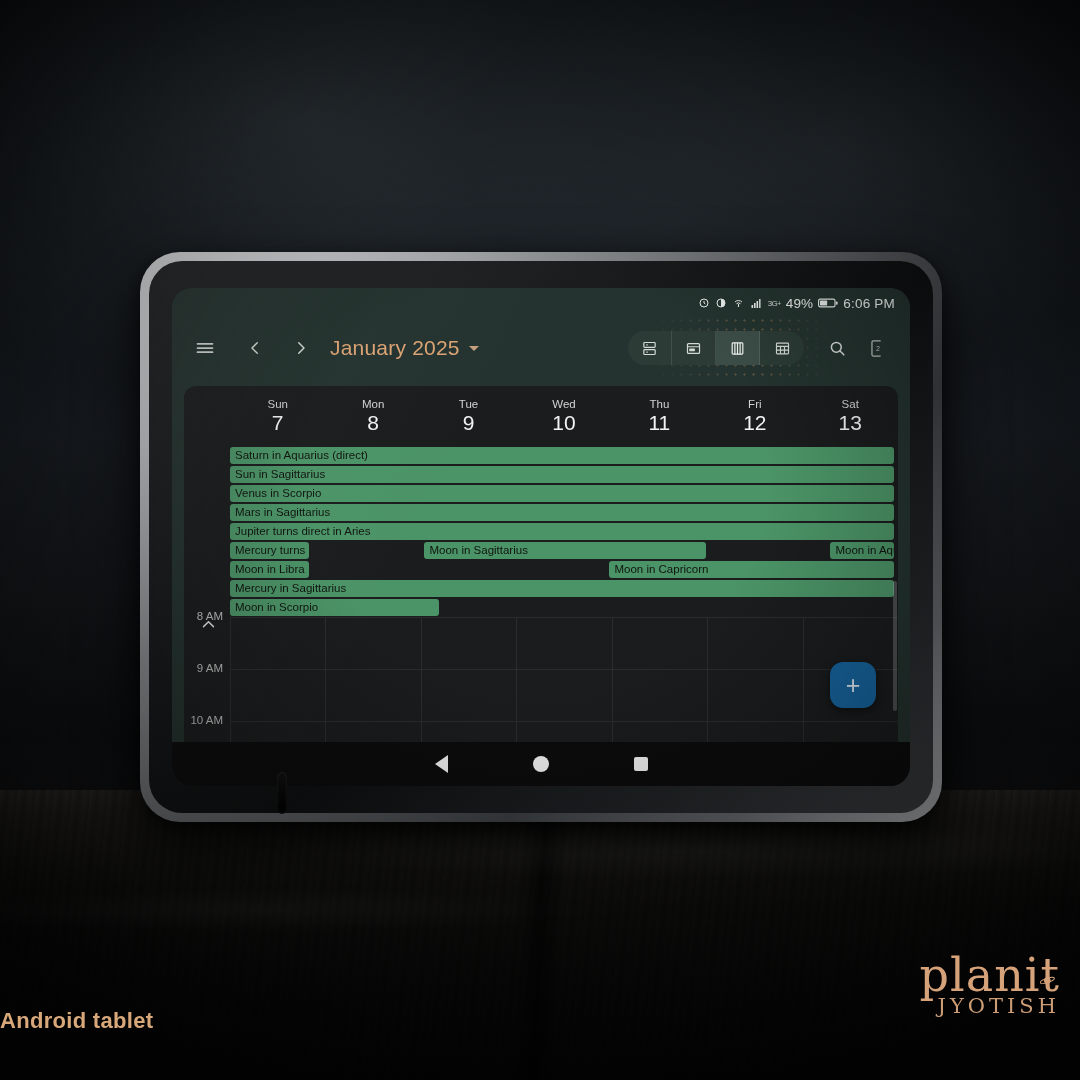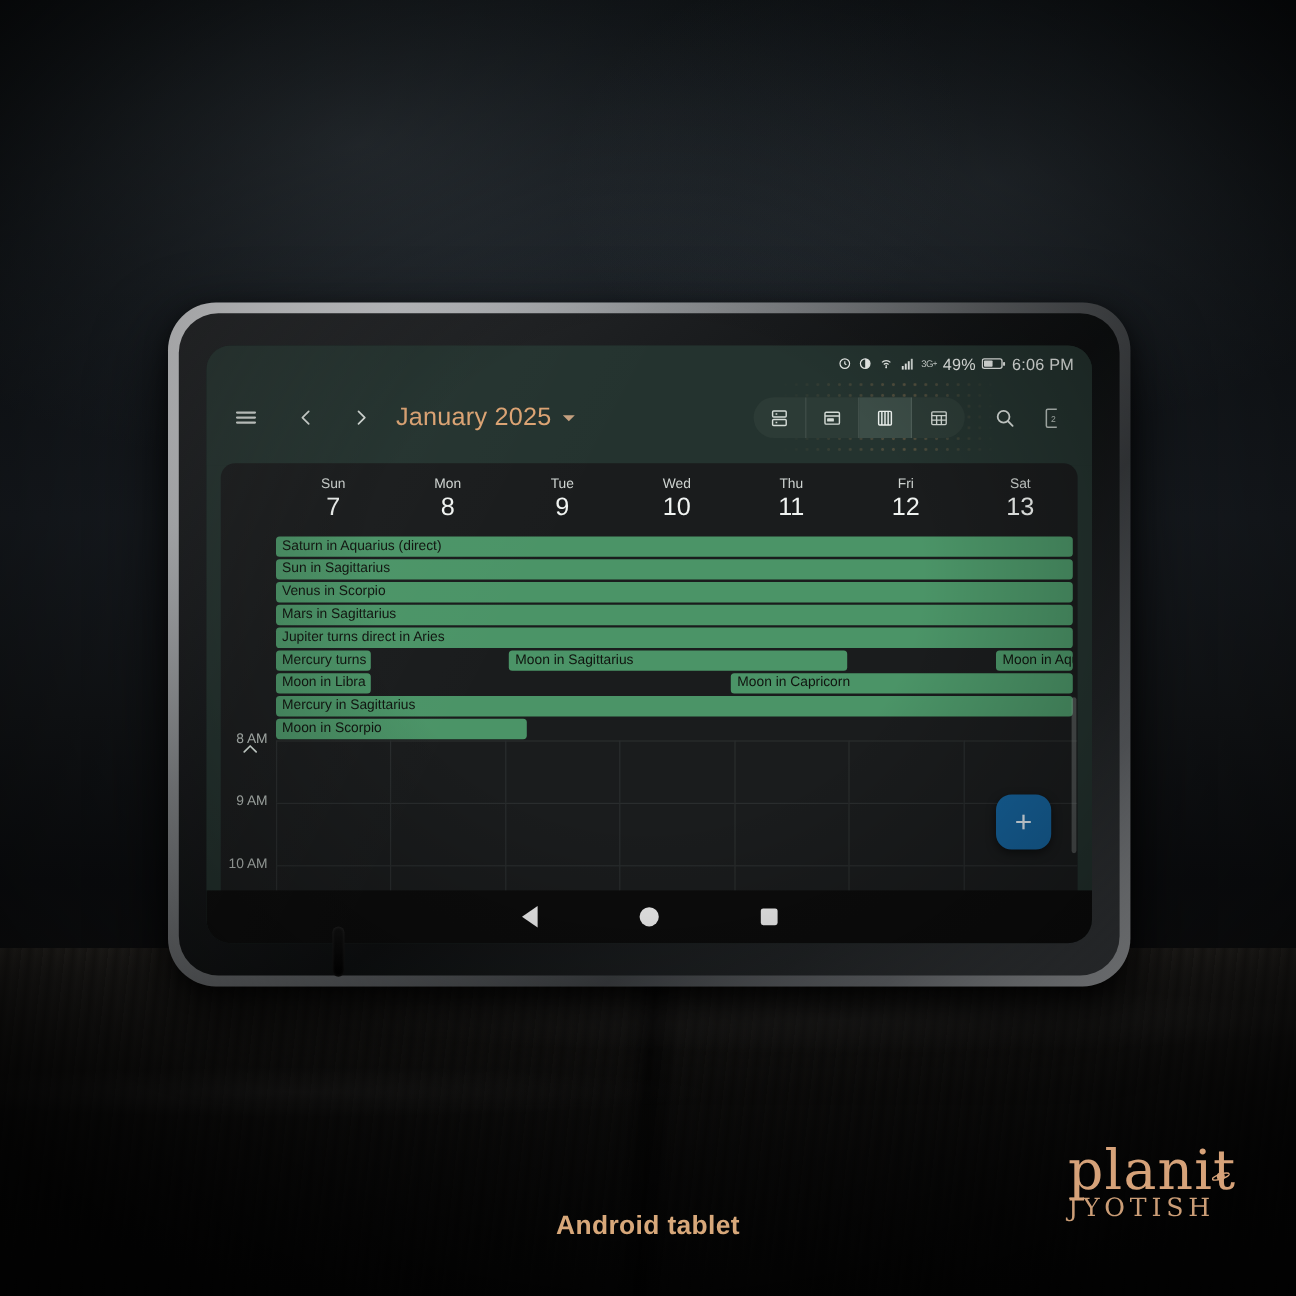--- a/index.html
+++ b/index.html
@@ -194,24 +194,24 @@
     width: 100px; display: flex; align-items: center; justify-content: center;
     cursor: pointer;
   }
   .tri-back { width:0;height:0;border-top:9px solid transparent;border-bottom:9px solid transparent;border-right:13px solid #f2f2f2; }
   .circ-home { width:16px;height:16px;border-radius:50%;background:#f2f2f2; }
   .sq-recent { width:14px;height:14px;background:#f2f2f2;border-radius:2px; }
 
   
   #caption {
     position: absolute; left: 0; right: 0; top: 1008px;
-    text-align: center; color: #d8a87a; font-size: 22px; font-weight: bold;
+    color: #d8a87a; font-size: 22px; font-weight: bold;
     letter-spacing: 0.3px;
   }
-  #logo { position: absolute; left: 890px; top: 952px; width: 170px; text-align: left; }
+  #logo { position: absolute; left: 890px; top: 952px; width: 170px; text-align: right; }
   #logo .wordmark {
     font-family: "DejaVu Serif", serif; font-size: 46px; color: #d6a279;
     letter-spacing: 1px; line-height: 1; position: relative; display: inline-block;
   }
   #logo .sub {
     font-family: "DejaVu Serif", serif; font-size: 21px; color: #cb9d76;
     letter-spacing: 4px; margin-top: -4px;
   }
   #planet-dot {
     position: absolute; right: 9px; top: -4px; width: 11px; height: 11px;

